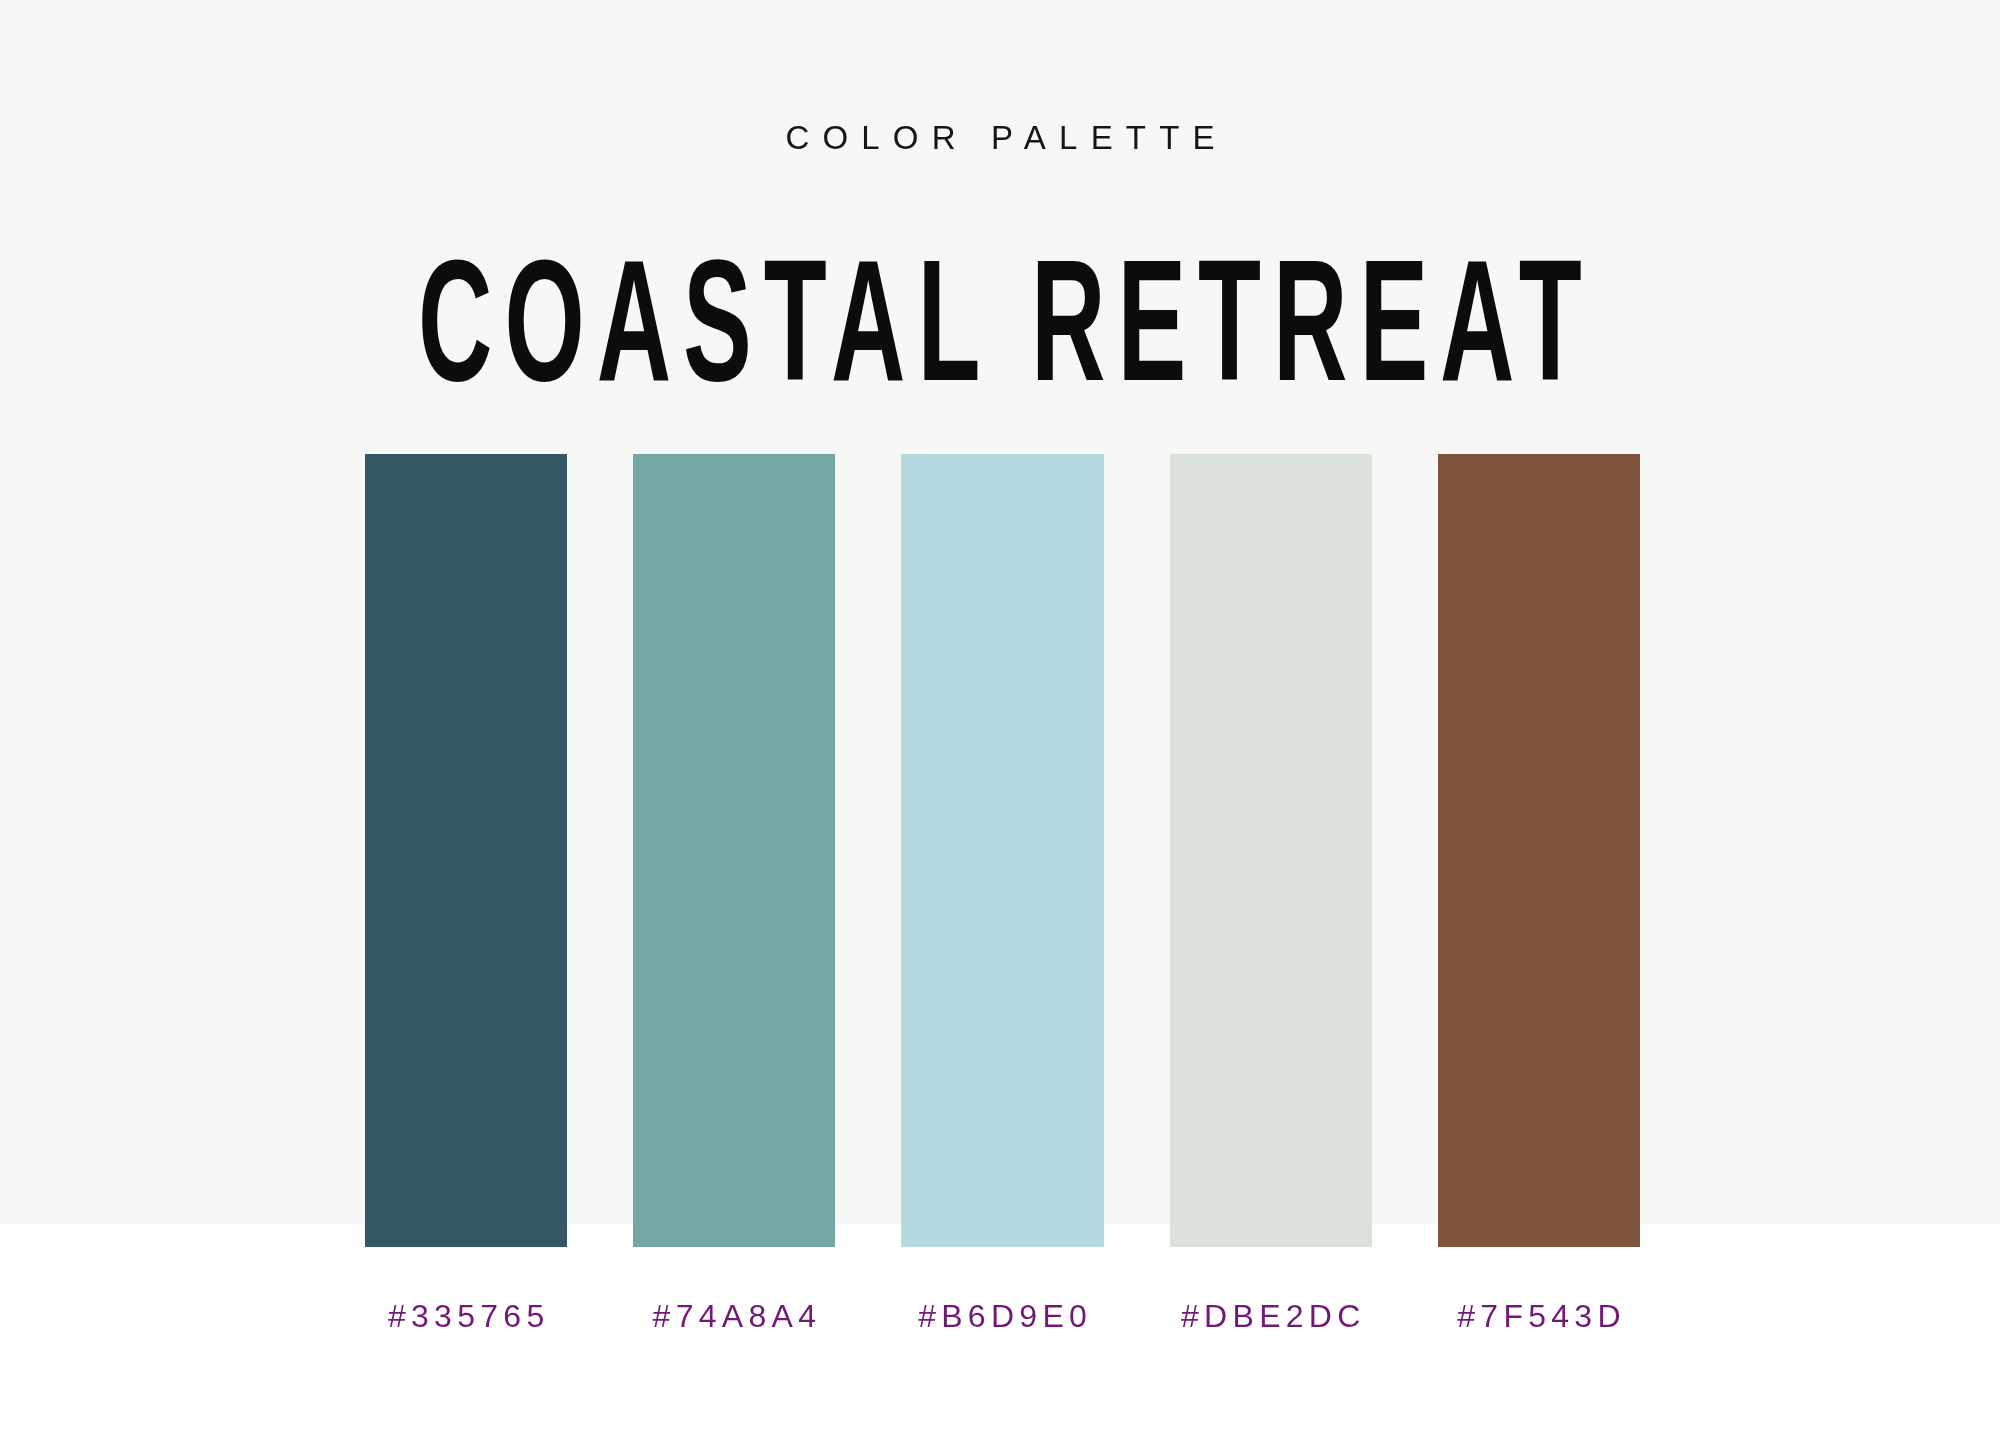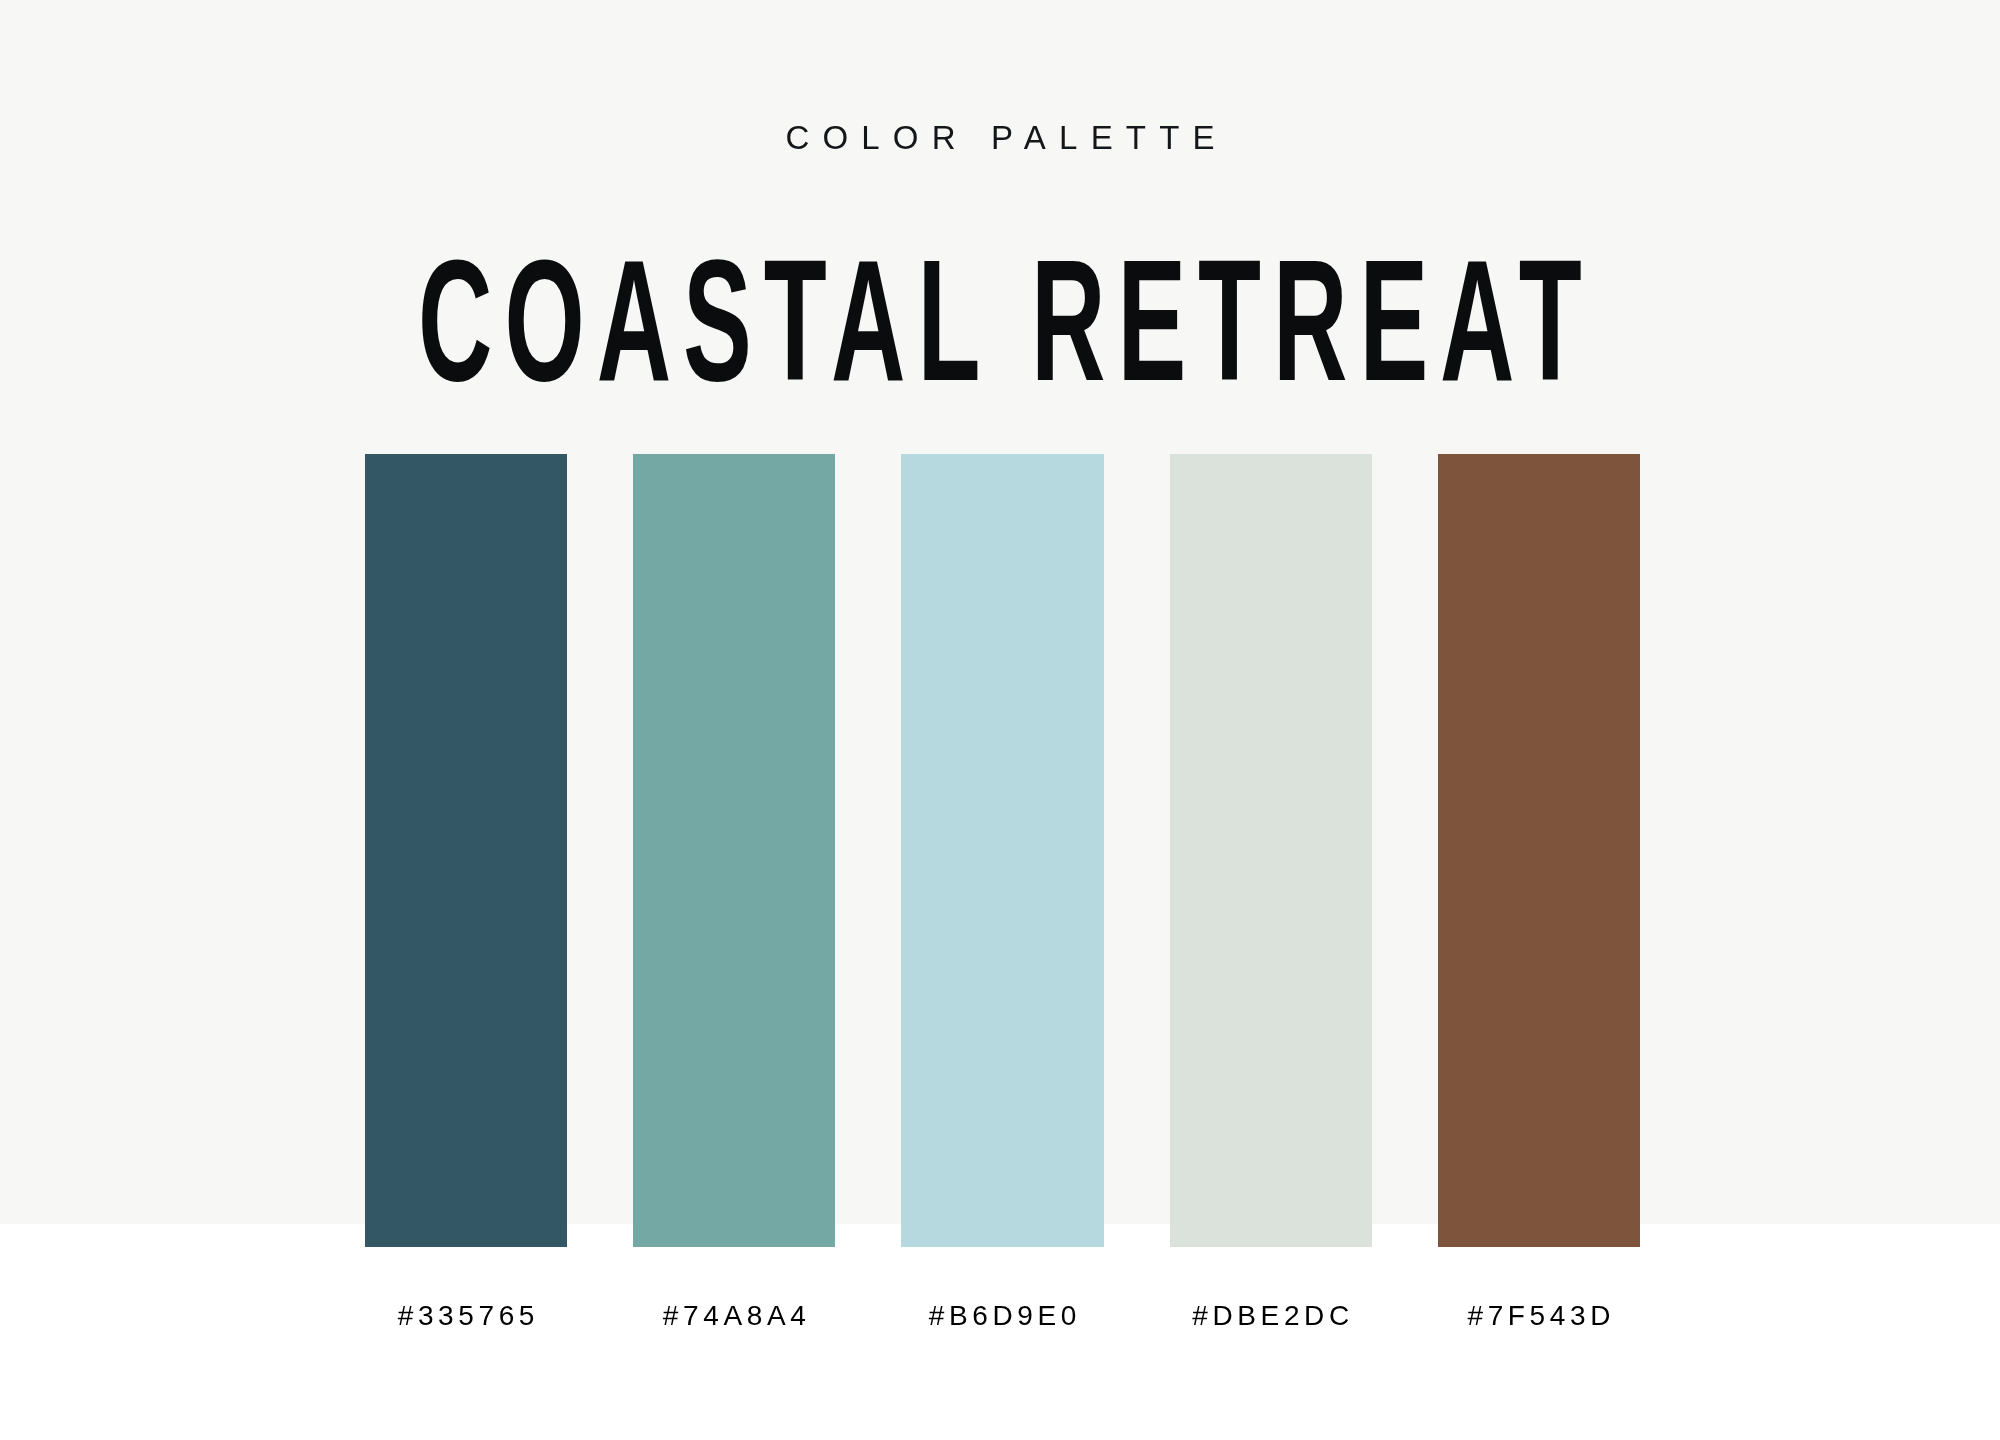--- a/index.html
+++ b/index.html
@@ -92,25 +92,25 @@
     height: 48px;
     display: flex;
     flex-direction: row;
     gap: 66px;
   }
 
   .hex-cell {
     flex: 1 1 0;
     text-align: center;
     font-family: "Liberation Sans", sans-serif;
-    font-size: 28px;
+    font-size: 32px;
     font-weight: 400;
     letter-spacing: 0.165em;
     text-indent: 0.165em;
-    color: #000000;
+    color: #701a75;
     line-height: 48px;
     white-space: nowrap;
   }
 </style>
 </head>
 <body>
 
 <div id="poster" style="background: rgb(247, 247, 246);">
 
   <div id="eyebrow">COLOR PALETTE</div>

